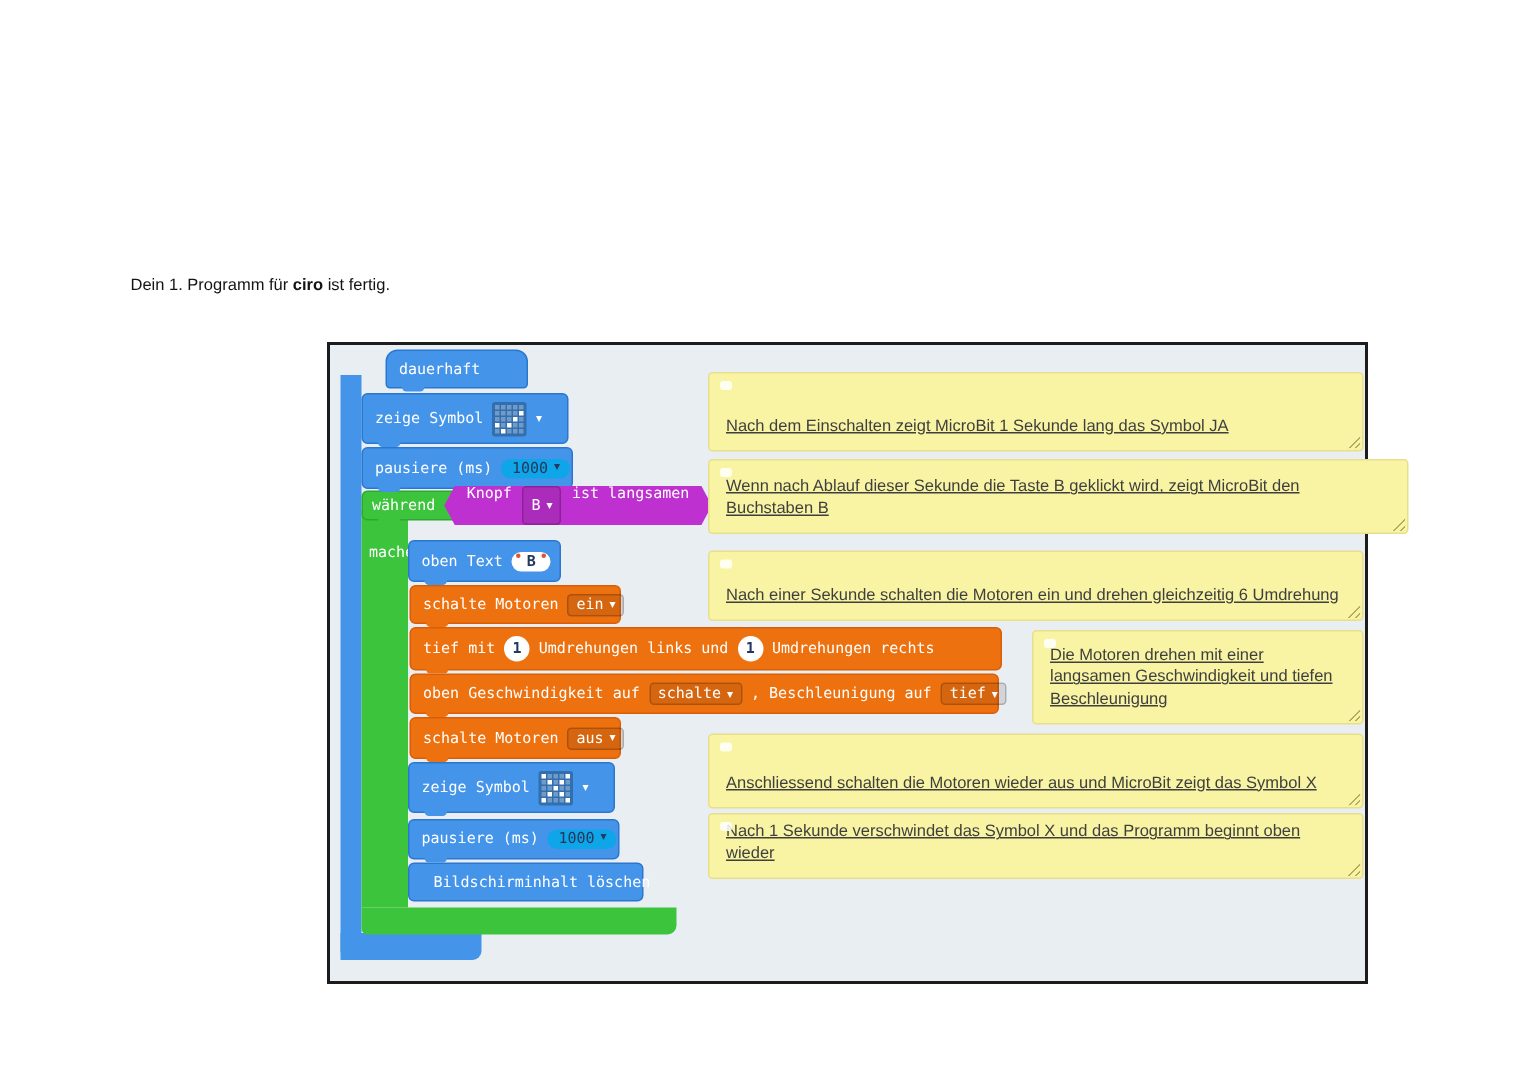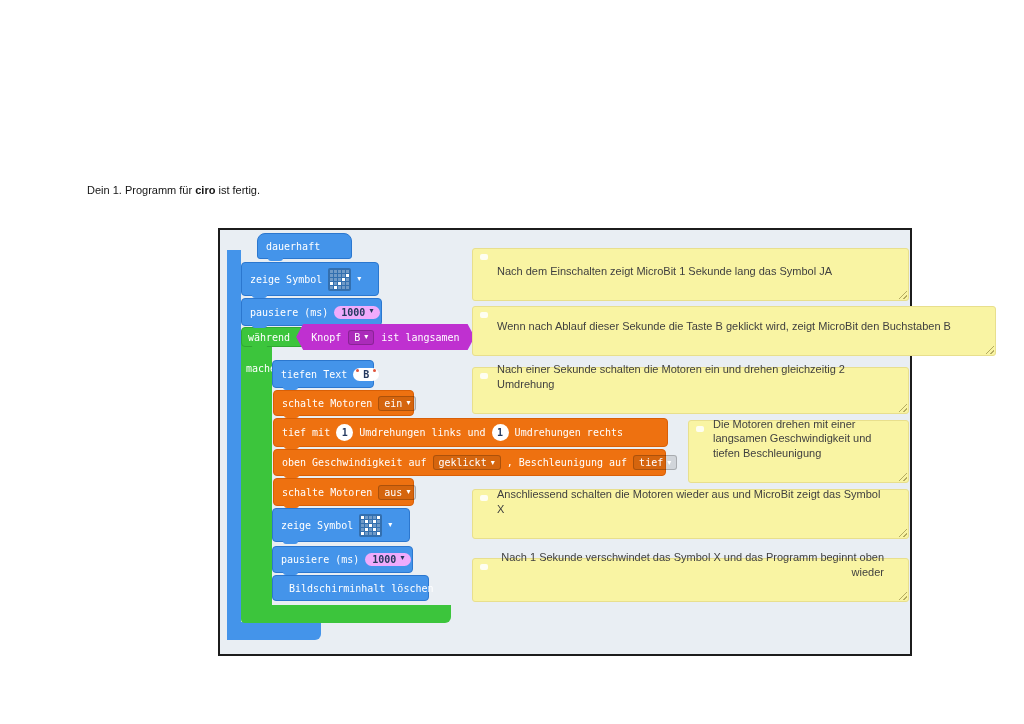--- a/index.html
+++ b/index.html
@@ -24,54 +24,54 @@
        gap:6px;padding:0 8px;border-radius:4px;white-space:nowrap;}
   .blue{background:var(--basic_blue);border:1px solid var(--blue_dark);}
   .orange{background:var(--motor_orange);border:1px solid var(--orange_dark);}
   .greenbar{background:var(--loops_green);border:1px solid var(--green_dark);}
   .solid{position:absolute;box-sizing:border-box;}
   .tab::after{content:'';position:absolute;left:10px;bottom:-3px;width:15px;height:5px;
        background:inherit;border-radius:0 0 3px 3px;z-index:1;}
   .hatTop{border-radius:8px 8px 3px 3px;}
   .lbl{pointer-events:none;}
 
-  .pill{background:#f0abfc;color:#24395f;border-radius:10px;padding:1px 7px;
-        font-weight:bold;display:flex;align-items:flex-start;gap:4px;}
+  .pill{background:#0ea5e9;color:#24395f;border-radius:10px;padding:1px 7px;
+        font-weight:normal;display:flex;align-items:flex-start;gap:4px;}
   .num{background:#fff;color:#24395f;min-width:17px;height:17px;border-radius:50%;
        display:flex;align-items:center;justify-content:center;font-weight:bold;}
   .dd{background:rgba(0,0,0,.10);border:1px solid rgba(0,0,0,.20);border-radius:3px;
       padding:1px 5px;display:flex;align-items:center;gap:4px;}
   .arr{font-family:"DejaVu Sans",sans-serif;font-size:8px;line-height:1;}
   .pill .arr{color:#24395f;}
 
   .led{display:grid;grid-template-columns:repeat(5,3px);gap:1px;
        background:rgba(0,0,0,.25);padding:2px;border-radius:2px;}
   .led i{width:3px;height:3px;display:block;}
   .led i.on{background:#fff;}
   .led i.off{background:rgba(255,255,255,.30);}
 
   .hex{clip-path:polygon(7px 0,calc(100% - 7px) 0,100% 50%,calc(100% - 7px) 100%,7px 100%,0 50%);
-       background:var(--input_purple);height:26px;display:flex;align-items:center;
+       background:var(--input_purple);height:26px;display:flex;
        gap:7px;padding:0 15px;}
   .strOval{position:relative;background:#fff;color:#24395f;border-radius:9px;
        padding:1px 10px;font-weight:bold;}
   .strOval .q{position:absolute;top:1px;width:3px;height:3px;border-radius:50%;background:#e0533a;}
   .strOval .q.l{left:3px;} .strOval .q.r{right:3px;}
 
   
   .comment{position:absolute;box-sizing:border-box;background:var(--comment_yellow);
        border:1px solid var(--comment_border);border-radius:3px;color:#3f3f3f;
        font:11px "Liberation Sans",sans-serif;display:flex;align-items:flex-end;
        padding:6px 10px 8px;}
   .comment .dot{position:absolute;top:5px;left:7px;width:8px;height:6px;
        background:rgba(255,255,255,.85);border-radius:2px;}
   .comment .rz{position:absolute;right:1px;bottom:1px;width:9px;height:9px;
        background:repeating-linear-gradient(-45deg,transparent 0 2px,#b4ab61 2px 3px);
        clip-path:polygon(100% 0,100% 100%,0 100%);}
-  .comment p{margin:14px;line-height:1.3;}
+  .comment p{margin:1px;line-height:1.3;text-decoration:underline;}
 </style>
 </head>
 <body>
 
 <div class="heading">
   <span>Dein 1. Programm für </span><b>ciro</b><span> ist fertig.</span>
 </div>
 
 <div class="frame">
   <div style="position:absolute;inset:0;">
@@ -131,21 +131,21 @@
             <span>B</span>
             <span class="arr">▾</span>
           </span>
         <span class="lbl">ist langsamen</span>
       </span>
     </div>
     <div class="solid" style="left:26px;top:133px;color:#fff;font:10px 'DejaVu Sans Mono',monospace;">mache</div>
     <div class="solid" style="left:21px;top:375px;width:210px;height:18px;background:var(--loops_green);border-radius:0 0 6px 4px;"></div>
 
     <div class="blk blue tab" style="left:52px;top:130px;width:102px;height:28px;">
-      <span class="lbl">tiefen Text</span>
+      <span class="lbl">oben Text</span>
       <span class="strOval"><i class="q l"></i><i class="q r"></i><span>B</span></span>
     </div>
 
     <div class="blk orange tab" style="left:53px;top:160px;width:141px;height:26px;">
       <span class="lbl">schalte Motoren</span>
       <span class="dd">
           <span>ein</span>
           <span class="arr">▾</span>
         </span>
     </div>
@@ -154,21 +154,21 @@
       <span class="lbl">tief mit</span>
       <span class="num">1</span>
       <span class="lbl">Umdrehungen links und</span>
       <span class="num">1</span>
       <span class="lbl">Umdrehungen rechts</span>
     </div>
 
     <div class="blk orange tab" style="left:53px;top:219px;width:393px;height:27px;">
       <span class="lbl">oben Geschwindigkeit auf</span>
       <span class="dd">
-          <span>geklickt</span>
+          <span>schalte</span>
           <span class="arr">▾</span>
         </span>
       <span class="lbl">, Beschleunigung auf</span>
       <span class="dd">
           <span>tief</span>
           <span class="arr">▾</span>
         </span>
     </div>
 
     <div class="blk orange tab" style="left:53px;top:248px;width:141px;height:28px;">
@@ -221,40 +221,40 @@
 
     <div class="blk blue" style="left:52px;top:345px;width:157px;height:26px;padding-left:16px;">
       <span class="lbl">Bildschirminhalt löschen</span>
     </div>
 
     <div class="comment" style="left:252px;top:18px;width:437px;height:53px;">
       <i class="dot"></i>
       <p>Nach dem Einschalten zeigt MicroBit 1 Sekunde lang das Symbol JA</p>
       <i class="rz"></i>
     </div>
-    <div class="comment" style="left:252px;top:76px;width:524px;height:50px;">
+    <div class="comment" style="left:252px;top:76px;width:467px;height:50px;">
       <i class="dot"></i>
       <p>Wenn nach Ablauf dieser Sekunde die Taste B geklickt wird, zeigt MicroBit den Buchstaben B</p>
       <i class="rz"></i>
     </div>
     <div class="comment" style="left:252px;top:137px;width:437px;height:47px;">
       <i class="dot"></i>
-      <p>Nach einer Sekunde schalten die Motoren ein und drehen gleichzeitig 2 Umdrehung</p>
+      <p>Nach einer Sekunde schalten die Motoren ein und drehen gleichzeitig 6 Umdrehung</p>
       <i class="rz"></i>
     </div>
     <div class="comment" style="left:252px;top:259px;width:437px;height:50px;">
       <i class="dot"></i>
       <p>Anschliessend schalten die Motoren wieder aus und MicroBit zeigt das Symbol X</p>
       <i class="rz"></i>
     </div>
     <div class="comment" style="left:468px;top:190px;width:221px;height:63px;">
       <i class="dot"></i>
       <p style="white-space:normal;">Die Motoren drehen mit einer langsamen Geschwindigkeit und tiefen Beschleunigung</p>
       <i class="rz"></i>
     </div>
-    <div class="comment" style="left:252px;top:328px;width:437px;height:44px;text-align:right;">
+    <div class="comment" style="left:252px;top:312px;width:437px;height:44px;">
       <i class="dot"></i>
       <p>Nach 1 Sekunde verschwindet das Symbol X und das Programm beginnt oben wieder</p>
       <i class="rz"></i>
     </div>
 
   </div>
 </div>
 
 </body></html>

